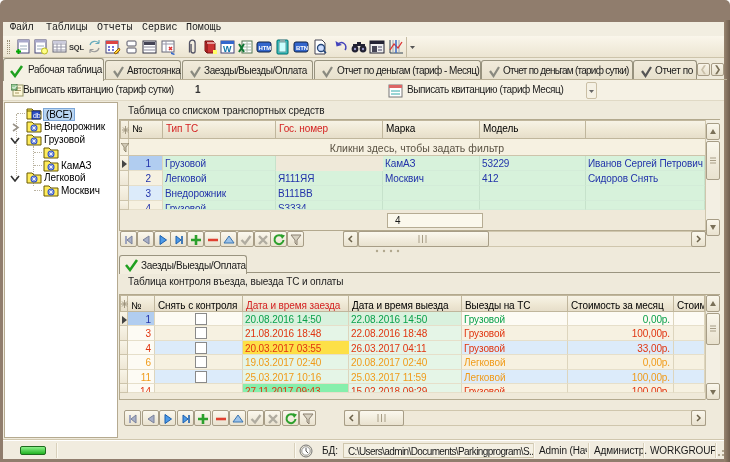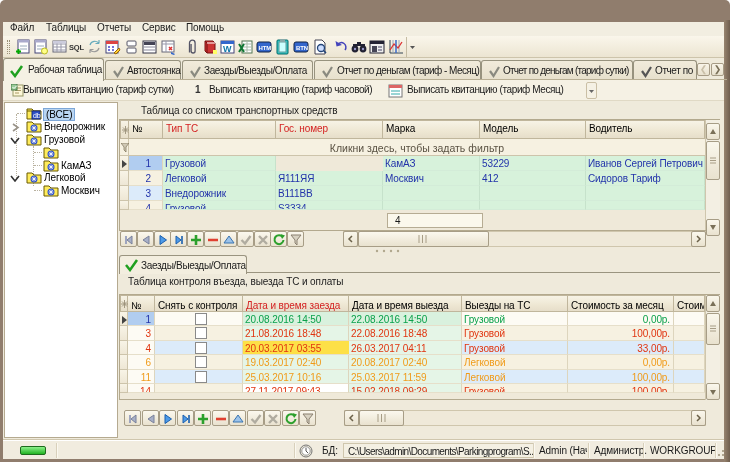--- a/index.html
+++ b/index.html
@@ -5,21 +5,21 @@
 body{font-family:"Liberation Sans",sans-serif;font-size:10px;color:#1a1a1a;letter-spacing:-0.1px;background:#fff;}
 .abs{position:absolute;}
 #win{position:relative;width:730px;height:462px;background:#907d6d;border-radius:5px 5px 0 0;overflow:hidden;}
 
 #title{left:0;top:0;width:730px;height:22px;background:linear-gradient(#b8a695,#9c8975 45%,#8e7a67 85%,#867260);border-radius:4px 4px 0 0;}
 #title .cap{left:29px;top:4px;color:#fff;font-size:11px;font-weight:bold;letter-spacing:-0.6px;text-shadow:1px 1px 1px rgba(60,40,20,.5);}
 .wbtn{top:4px;width:16px;height:15px;border-radius:2px;border:1px solid #5e4d3f;box-shadow:inset 0 1px 0 rgba(255,255,255,.4);}
 .wbtn.mm{background:linear-gradient(#ac9887,#8a7463);}
 .wbtn.cl{background:linear-gradient(#f2918a,#e05a4d 60%,#d44b3e);}
 
-#menu{left:3px;top:22px;width:724px;height:14px;background:#f2eee1;}
+#menu{left:3px;top:22px;width:724px;height:14px;background:#f2eee1;font-family:Liberation Mono, monospace;}
 #menu span{position:absolute;top:0px;}
 
 #tbar{left:3px;top:36px;width:724px;height:22px;background:linear-gradient(#faf6eb,#ece5d2);border-bottom:1px solid #cdc4ab;padding-left:48px;}
 #tbar .grip{left:4px;top:4px;width:3px;height:14px;border-left:1px dotted #9a8f76;border-right:1px dotted #9a8f76;}
 .ti{position:absolute;top:3px;width:16px;height:16px;}
 #tbar .end{left:403px;top:1px;width:1px;height:20px;background:#c5bca3;}
 #tbar .dd{left:405px;top:1px;width:9px;height:20px;}
 
 #tabs{left:3px;top:58px;width:724px;height:22px;background:#efeadb;}
 .tab{position:absolute;top:2px;height:20px;background:linear-gradient(#f1ebdb,#e7e0cc);border:1px solid #97927e;border-bottom:none;border-radius:3px 3px 0 0;}
@@ -221,21 +221,20 @@
   </div>
   <div id="tbar2" class="abs">
     <svg class="abs" style="left:8px;top:4px" width="13" height="13">
         <rect x="2" y="1" width="10" height="11" fill="#fdf7d8" stroke="#996"></rect>
         <path d="M4 4h6M4 6.5h6M4 9h4" stroke="#a96"></path>
         <rect x="0" y="0" width="6" height="6" fill="#9c9" stroke="#474"></rect>
         <path d="M1.5 3 l1.5 1.5 L6 1.5" stroke="#fff" fill="none"></path>
       </svg>
     <span style="left:20px">Выписать квитанцию (тариф сутки)</span>
     <span style="left:192px;font-weight:bold;color:#333">1</span>
-    <span style="left:206px">Выписать квитанцию (тариф часовой)</span>
     <svg class="abs" style="left:385px;top:3px" width="15" height="15">
         <rect x="1" y="2" width="13" height="12" fill="#fff" stroke="#777"></rect>
         <rect x="1" y="2" width="13" height="3" fill="#d66"></rect>
         <path d="M3 8h9M3 11h9" stroke="#3aa"></path>
       </svg>
     <span style="left:404px">Выписать квитанцию (тариф Месяц)</span>
     <div class="abs" style="left:583px;top:2px;width:11px;height:17px;border:1px solid #cabfa5;border-radius:2px"><svg width="9" height="15">
           <path d="M2 7 L7 7 L4.5 10 Z" fill="#666"></path>
         </svg></div>
   </div>
@@ -292,30 +291,29 @@
           <path d="M8 5.5v5M5.5 8h5M6.2 6.2l3.6 3.6M9.8 6.2l-3.6 3.6" stroke="#fff" stroke-width=".8"></path>
         </svg>
       <div class="tn" style="left:39px;top:69px">Легковой</div>
       <svg class="abs" style="left:38px;top:81px" width="16" height="13">
           <path d="M1 2 h5 l2 2 h7 v8 h-14 Z" fill="#ffec5c" stroke="#6b5a00"></path>
           <circle cx="8" cy="8" r="3.5" fill="#2f51c8"></circle>
           <path d="M8 5.5v5M5.5 8h5M6.2 6.2l3.6 3.6M9.8 6.2l-3.6 3.6" stroke="#fff" stroke-width=".8"></path>
         </svg>
       <div class="tn" style="left:56px;top:82px">Москвич</div>
     </div>
-    <div class="glabel" style="left:138px;top:4px">Таблица со списком транспортных средств</div>
+    <div class="glabel" style="left:125px;top:4px">Таблица со списком транспортных средств</div>
     <div class="abs" style="left:116px;top:18px;width:601px;height:112px;border:1px solid #b3a98e;background:#efe9d9"></div>
     <div class="hdr" style="left:117px;top:19px;width:586px;height:19px"></div>
     <div class="hcell" style="left:117px;top:19px;width:9px;height:19px"></div>
     <div class="hcell" style="left:126px;top:19px;width:34px;height:19px">№</div>
     <div class="hcell red" style="left:160px;top:19px;width:113px;height:19px">Тип ТС</div>
     <div class="hcell red" style="left:273px;top:19px;width:107px;height:19px">Гос. номер</div>
     <div class="hcell" style="left:380px;top:19px;width:97px;height:19px">Марка</div>
     <div class="hcell" style="left:477px;top:19px;width:106px;height:19px">Модель</div>
-    <div class="hcell" style="left:583px;top:19px;width:119px;height:19px">Водитель</div>
     <svg class="abs" style="left:119px;top:25px" width="7" height="8">
         <path d="M3.5 0v8M0 4h7M1 1.5l5 5M6 1.5l-5 5" stroke="#9a9078" stroke-width=".9"></path>
       </svg>
     <div class="abs" style="left:117px;top:38px;width:9px;height:17px;background:#f6f1e1;border-right:1px solid #cdc4ab;border-bottom:1px solid #cdc4ab"></div>
     <div class="abs" style="left:126px;top:38px;width:576px;height:17px;background:#f6f1e1;border-bottom:1px solid #cdc4ab;text-align:center;padding-top:3px;color:#5a5243;font-size:10.5px;letter-spacing:0px">Кликни здесь, чтобы задать фильтр</div>
     <svg class="abs" style="left:118px;top:42px" width="8" height="9">
         <path d="M0 0 h8 l-3 4 v5 l-2 -2 v-3 Z" fill="#cfc8b4" stroke="#7a7058" stroke-width=".7"></path>
       </svg>
     <div class="abs" style="left:117px;top:55px;width:9px;height:15px;background:linear-gradient(#f8f4e7,#eee7d5);border-right:1px solid #cdc4ab;border-bottom:1px solid #cdc4ab"></div>
     <svg class="abs" style="left:118px;top:59px" width="7" height="8">
@@ -325,21 +323,21 @@
     <div class="dcell" style="left:160px;top:55px;width:113px;height:15px;background:#d7f2db;color:#2233aa">Грузовой</div>
     <div class="dcell" style="left:380px;top:55px;width:97px;height:15px;background:#d7f2db;color:#2233aa">КамАЗ</div>
     <div class="dcell" style="left:477px;top:55px;width:106px;height:15px;background:#d7f2db;color:#2233aa">53229</div>
     <div class="dcell" style="left:583px;top:55px;width:119px;height:15px;background:#d7f2db;color:#2233aa">Иванов Сергей Петрович</div>
     <div class="abs" style="left:117px;top:70px;width:9px;height:15px;background:linear-gradient(#f8f4e7,#eee7d5);border-right:1px solid #cdc4ab;border-bottom:1px solid #cdc4ab"></div>
     <div class="dcell num" style="left:126px;top:70px;width:34px;height:15px;background:#f6f1e1;color:#2233aa">2</div>
     <div class="dcell" style="left:160px;top:70px;width:113px;height:15px;background:#d7f2db;color:#2233aa">Легковой</div>
     <div class="dcell" style="left:273px;top:70px;width:107px;height:15px;background:#d7f2db;color:#2233aa">Я111ЯЯ</div>
     <div class="dcell" style="left:380px;top:70px;width:97px;height:15px;background:#d7f2db;color:#2233aa">Москвич</div>
     <div class="dcell" style="left:477px;top:70px;width:106px;height:15px;background:#d7f2db;color:#2233aa">412</div>
-    <div class="dcell" style="left:583px;top:70px;width:119px;height:15px;background:#d7f2db;color:#2233aa">Сидоров Тариф</div>
+    <div class="dcell" style="left:583px;top:70px;width:119px;height:15px;background:#d7f2db;color:#2233aa">Сидоров Снять</div>
     <div class="abs" style="left:117px;top:85px;width:9px;height:15px;background:linear-gradient(#f8f4e7,#eee7d5);border-right:1px solid #cdc4ab;border-bottom:1px solid #cdc4ab"></div>
     <div class="dcell num" style="left:126px;top:85px;width:34px;height:15px;background:#dcebfa;color:#2233aa">3</div>
     <div class="dcell" style="left:160px;top:85px;width:113px;height:15px;background:#d7f2db;color:#2233aa">Внедорожник</div>
     <div class="dcell" style="left:273px;top:85px;width:107px;height:15px;background:#d7f2db;color:#2233aa">В111ВВ</div>
     <div class="dcell" style="left:380px;top:85px;width:97px;height:15px;background:#d7f2db;color:#2233aa"></div>
     <div class="dcell" style="left:477px;top:85px;width:106px;height:15px;background:#d7f2db;color:#2233aa"></div>
     <div class="dcell" style="left:583px;top:85px;width:119px;height:15px;background:#d7f2db;color:#2233aa"></div>
     <div class="abs" style="left:117px;top:100px;width:9px;height:9px;background:linear-gradient(#f8f4e7,#eee7d5);border-right:1px solid #cdc4ab;border-bottom:1px solid #cdc4ab"></div>
     <div class="dcell num" style="left:126px;top:100px;width:34px;height:9px;background:#f6f1e1;color:#2233aa">4</div>
     <div class="dcell" style="left:160px;top:100px;width:113px;height:9px;background:#d7f2db;color:#2233aa">Грузовой</div>
@@ -500,21 +498,21 @@
     <div class="dcell" style="left:152px;top:269px;width:88px;height:14px;background:#dcebfa"></div>
     <div class="abs" style="left:192px;top:270px;width:12px;height:12px;background:#fff;border:1px solid #8a8a8a"></div>
     <div class="dcell" style="left:240px;top:269px;width:106px;height:14px;background:#e5f5e7;color:#f09b1a">25.03.2017 10:16</div>
     <div class="dcell" style="left:346px;top:269px;width:113px;height:14px;background:#e5f5e7;color:#f09b1a">25.03.2017 11:59</div>
     <div class="dcell" style="left:459px;top:269px;width:106px;height:14px;background:#dcebfa;color:#f09b1a">Легковой</div>
     <div class="dcell num bn" style="left:565px;top:269px;width:106px;height:14px;background:#dcebfa;color:#f09b1a">100,00р.</div>
     <div class="dcell" style="left:671px;top:269px;width:31px;height:14px;background:#dcebfa"></div>
     <div class="abs" style="left:117px;top:283px;width:8px;height:9px;background:linear-gradient(#f8f4e7,#eee7d5);border-right:1px solid #cdc4ab;border-bottom:1px solid #cdc4ab"></div>
     <div class="dcell num bn" style="left:125px;top:283px;width:27px;height:9px;background:#fdfbf4;color:#e03510">14</div>
     <div class="dcell" style="left:152px;top:283px;width:88px;height:9px;background:#f6f1e1"></div>
-    <div class="dcell" style="left:240px;top:283px;width:106px;height:9px;background:#ffffff;color:#e03510">27.11.2017 09:43</div>
+    <div class="dcell" style="left:240px;top:283px;width:106px;height:9px;background:#86efac;color:#e03510">27.11.2017 09:43</div>
     <div class="dcell" style="left:346px;top:283px;width:113px;height:9px;background:#e5f5e7;color:#e03510">15.02.2018 09:29</div>
     <div class="dcell" style="left:459px;top:283px;width:106px;height:9px;background:#f6f1e1;color:#e03510">Грузовой</div>
     <div class="dcell num bn" style="left:565px;top:283px;width:106px;height:9px;background:#f6f1e1;color:#e03510">100,00р.</div>
     <div class="dcell" style="left:671px;top:283px;width:31px;height:9px;background:#f6f1e1"></div>
     <div class="abs" style="left:117px;top:292px;width:585px;height:6px;background:#efe9d9"></div>
     <div class="vsb" style="left:702px;top:194px;width:15px;height:105px"></div>
     <div class="sbtn" style="left:703px;top:194px;width:14px;height:17px"><svg width="12" height="15">
           <path d="M6 5 L9 10 L3 10 Z" fill="#7a7058"></path>
         </svg></div>
     <div class="sbtn" style="left:703px;top:212px;width:14px;height:32px"><svg width="12" height="28">

